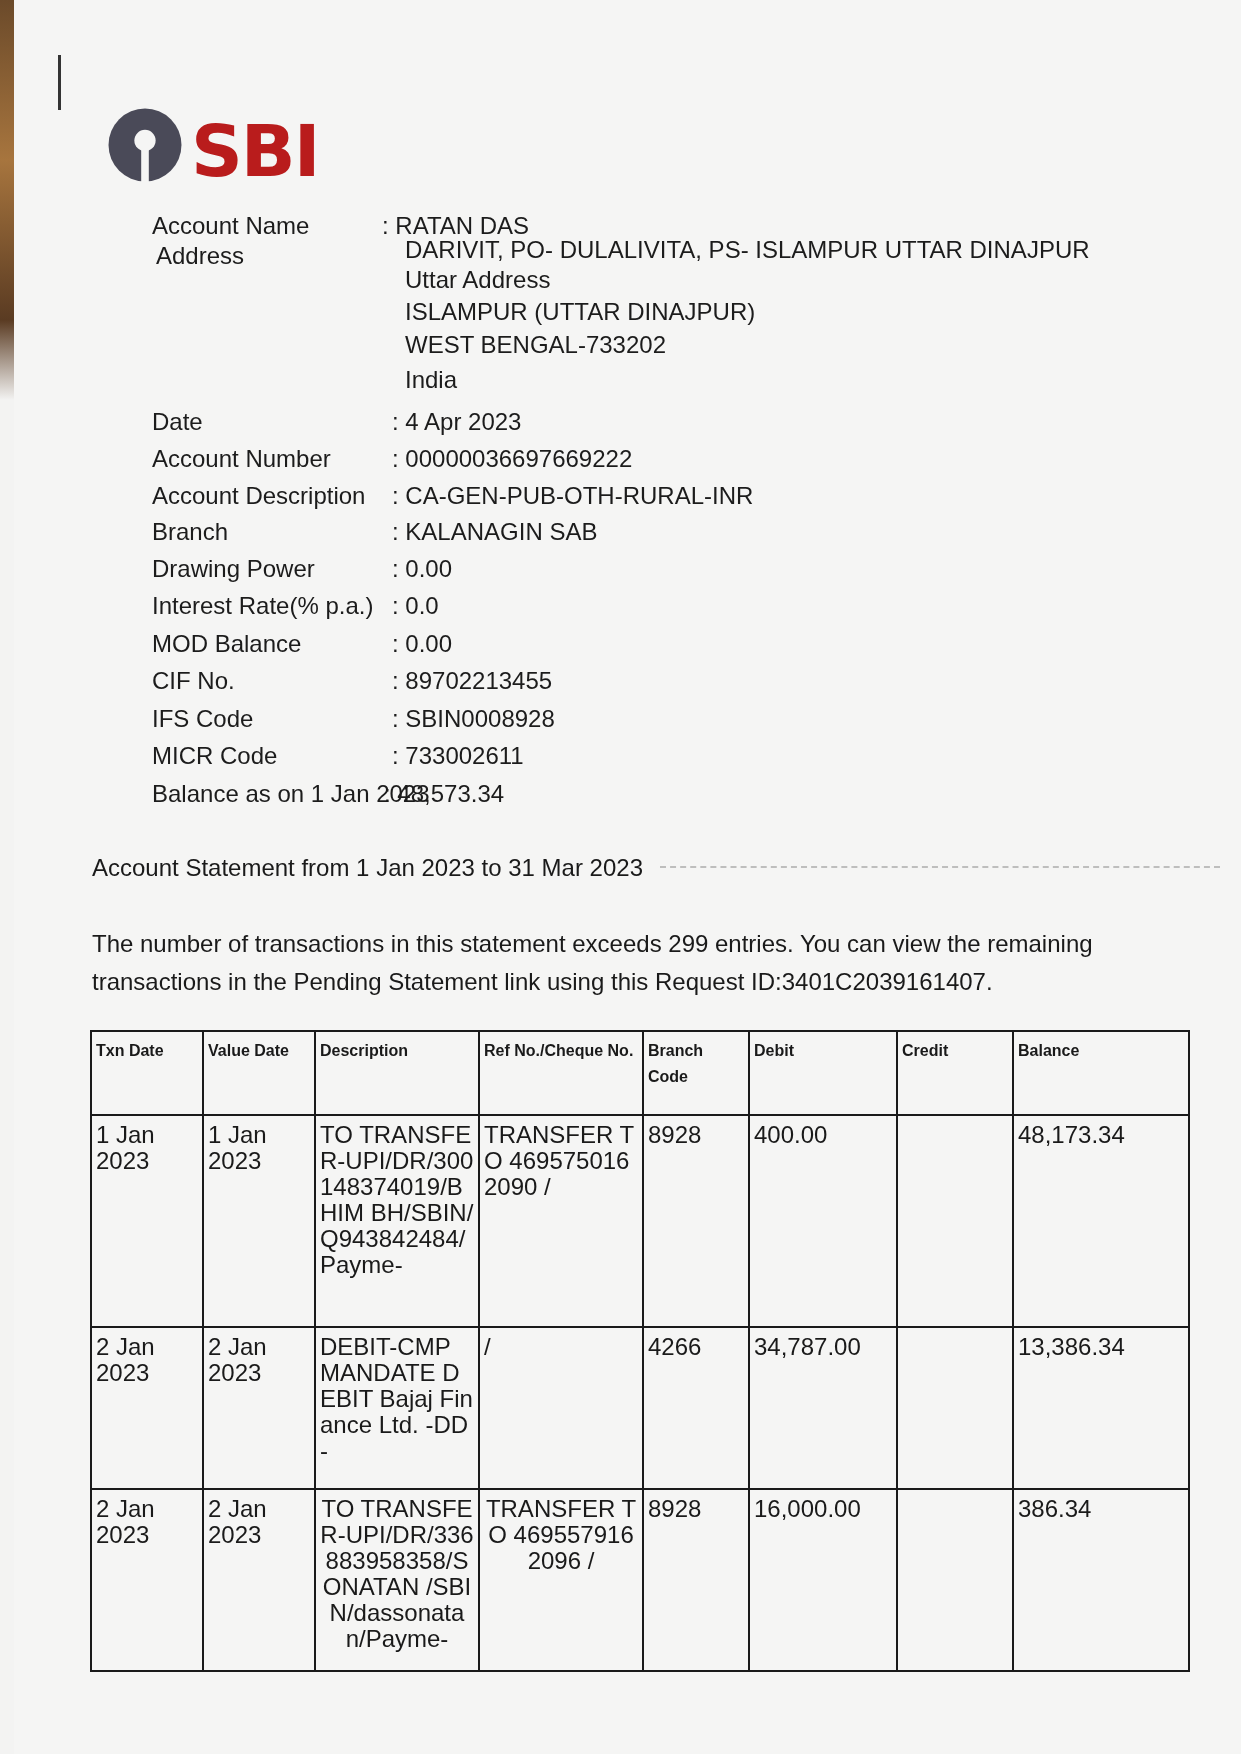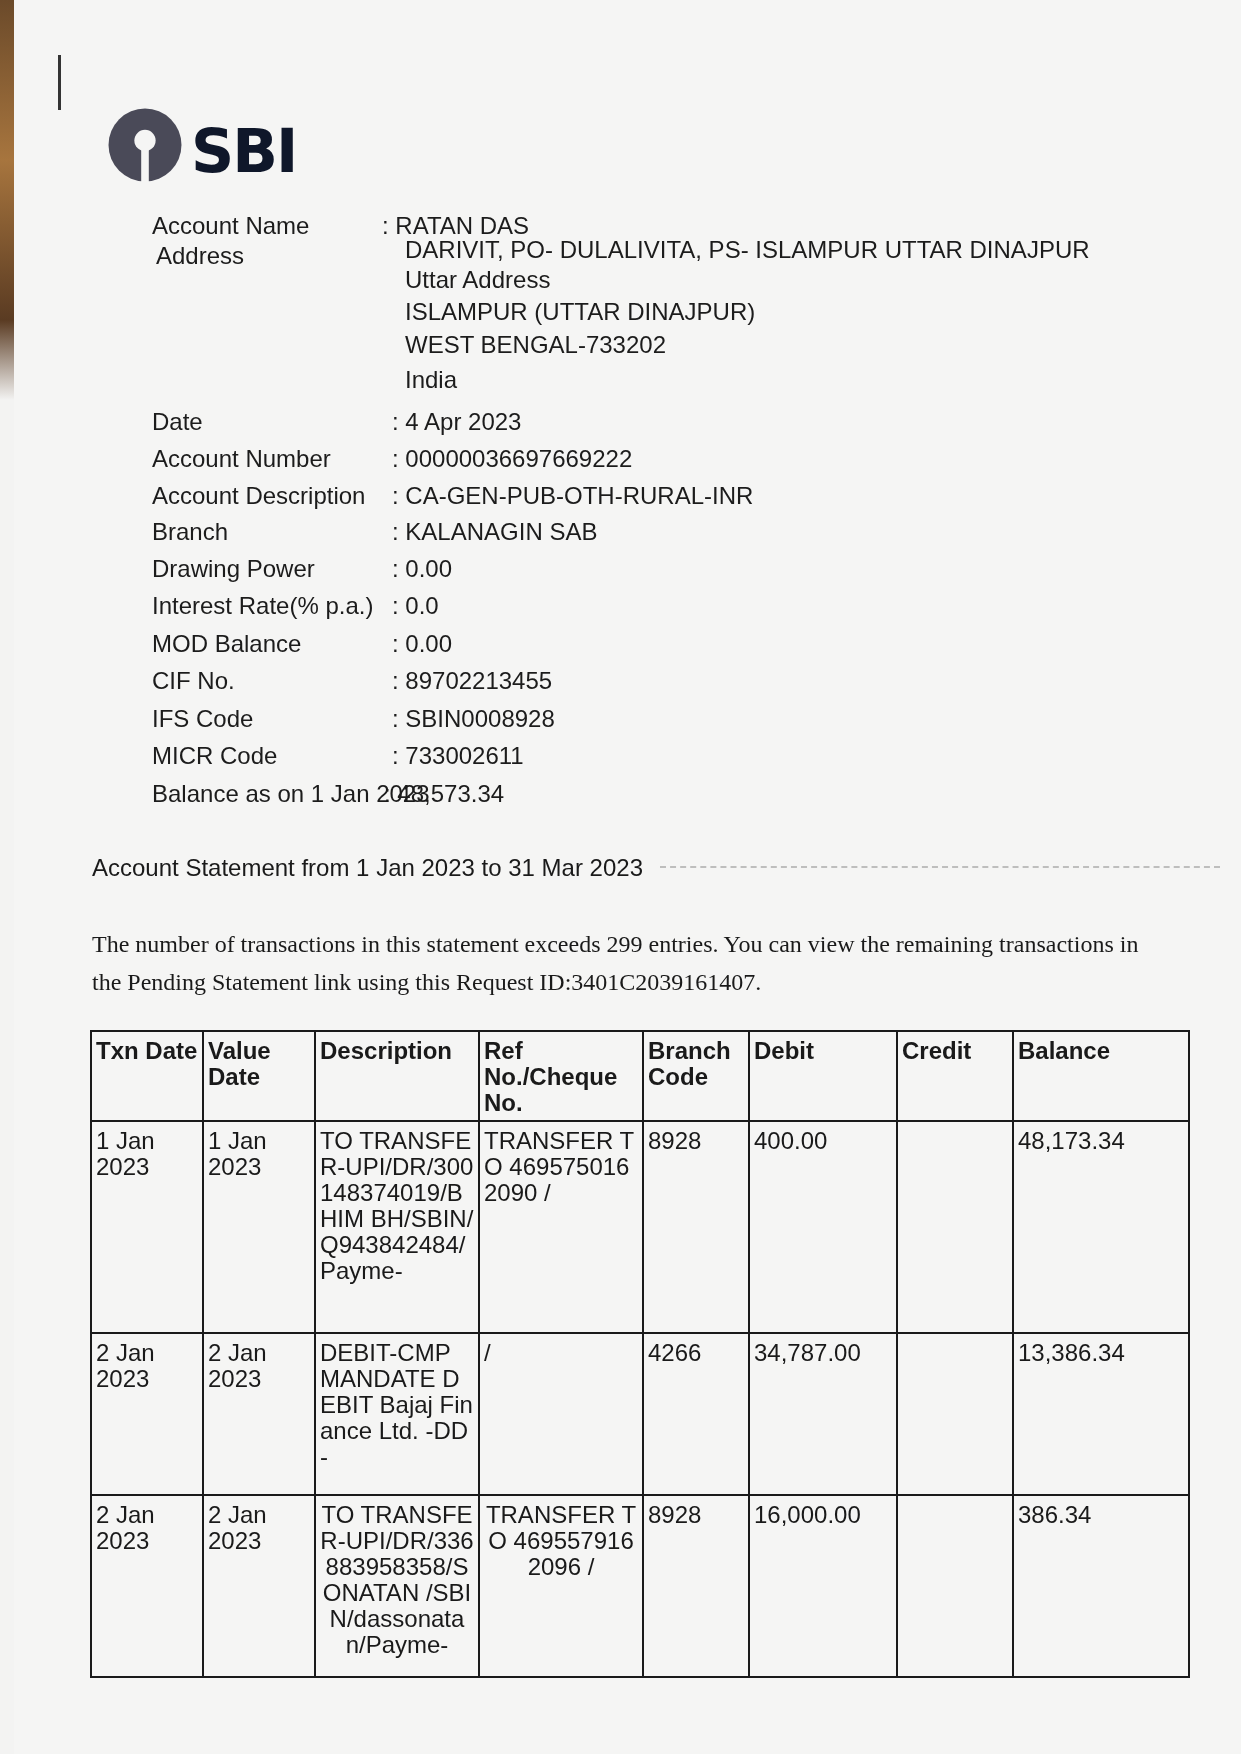--- a/index.html
+++ b/index.html
@@ -15,37 +15,37 @@
     background: #f5f5f4;
   }
   .edge-strip {
     position: absolute; left: 0; top: 0; width: 14px; height: 400px;
     background: linear-gradient(180deg, #6b4a2a, #a7753e 40%, #5a3b22 80%, #f3f3f2);
   }
   .staple { position: absolute; left: 58px; top: 55px; width: 3px; height: 55px; background: #333; }
 
   .logo { position: absolute; left: 107px; top: 105px; height: 80px; display: flex; align-items: center; }
   .logo svg { width: 76px; height: 76px; }
-  .logo-text { font-family: "DejaVu Sans", sans-serif; font-weight: 700; font-size: 60px; color: #0f172a; margin-left: 8px; letter-spacing: -2px; line-height: 1; margin-top: 12px; }
+  .logo-text { font-family: "DejaVu Sans", sans-serif; font-weight: 700; font-size: 72px; color: #b91c1c; margin-left: 8px; letter-spacing: -2px; line-height: 1; margin-top: 12px; }
 
   .info { position: absolute; left: 92px; font-size: 24px; color: #1c1c1c; }
   .info .lbl { position: absolute; left: 12px; white-space: nowrap; margin-left: 48px; }
   .info .val { position: absolute; left: 300px; white-space: nowrap; }
 
   .stmt-title { position: absolute; left: 92px; top: 854px; font-size: 24px; }
   .rule-line { position: absolute; top: 866px; left: 660px; width: 560px; height: 1px; border-top: 2px dashed #9a9a9a; opacity: .6; }
-  .notice { position: absolute; left: 92px; top: 925px; width: 1080px; font-size: 24px; line-height: 38px; font-family: Liberation Serif, serif; }
+  .notice { position: absolute; left: 92px; top: 925px; width: 1080px; font-size: 24px; line-height: 38px; }
 
   table.txn {
     position: absolute; left: 90px; top: 1030px; width: 1098px;
     border-collapse: collapse; font-size: 24px; line-height: 26px;
     table-layout: fixed;
   }
   table.txn th, table.txn td { border: 2px solid #1a1a1a; vertical-align: top; padding: 6px 4px 4px 4px; }
-  table.txn th { font-weight: 700; text-align: left; height: 72px; font-size: 24px; }
+  table.txn th { font-weight: 700; text-align: left; height: 72px; font-size: 16px; }
   table.txn th.r, table.txn td.r { text-align: left; }
   table.txn td.desc, table.txn td.ref { word-break: break-all; }
   .row1 td { height: 200px; border-radius: 31px; }
   .row2 td { height: 150px; }
   .row3 td { height: 170px; text-align: center; }
 </style>
 </head>
 <body>
 
 <div class="page"></div>

